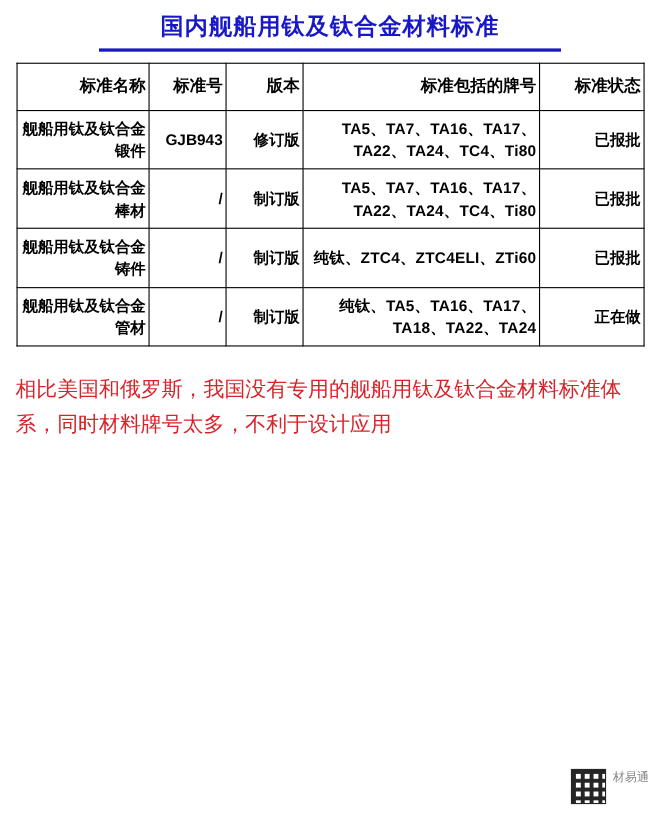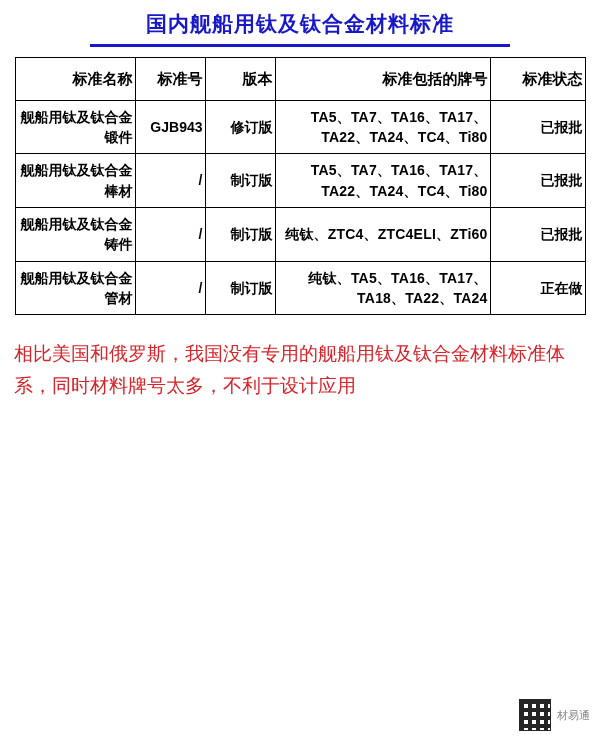--- a/index.html
+++ b/index.html
@@ -75,21 +75,21 @@
     font-size: 19px;
     line-height: 1.7;
     padding: 24px 16px 0 14px;
     font-family: Liberation Mono, monospace;
   }
   .footer {
     position: absolute;
     right: 10px;
     bottom: 8px;
     display: flex;
-    align-items: center;
+    align-items: flex-start;
     gap: 6px;
   }
   .footer .qr {
     width: 32px;
     height: 32px;
     background:
       linear-gradient(90deg, #000 0 4px, transparent 4px 8px),
       linear-gradient(180deg, #000 0 4px, transparent 4px 8px);
     background-size: 8px 8px;
     background-color: #ffffff;

